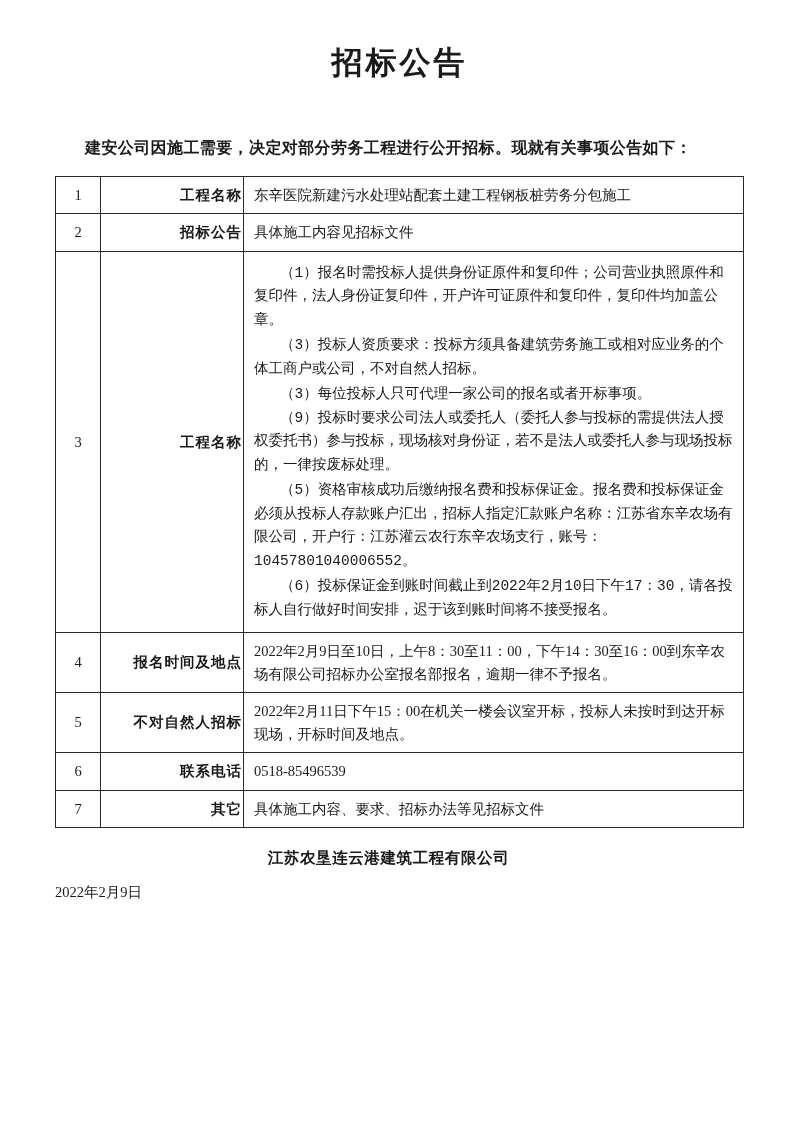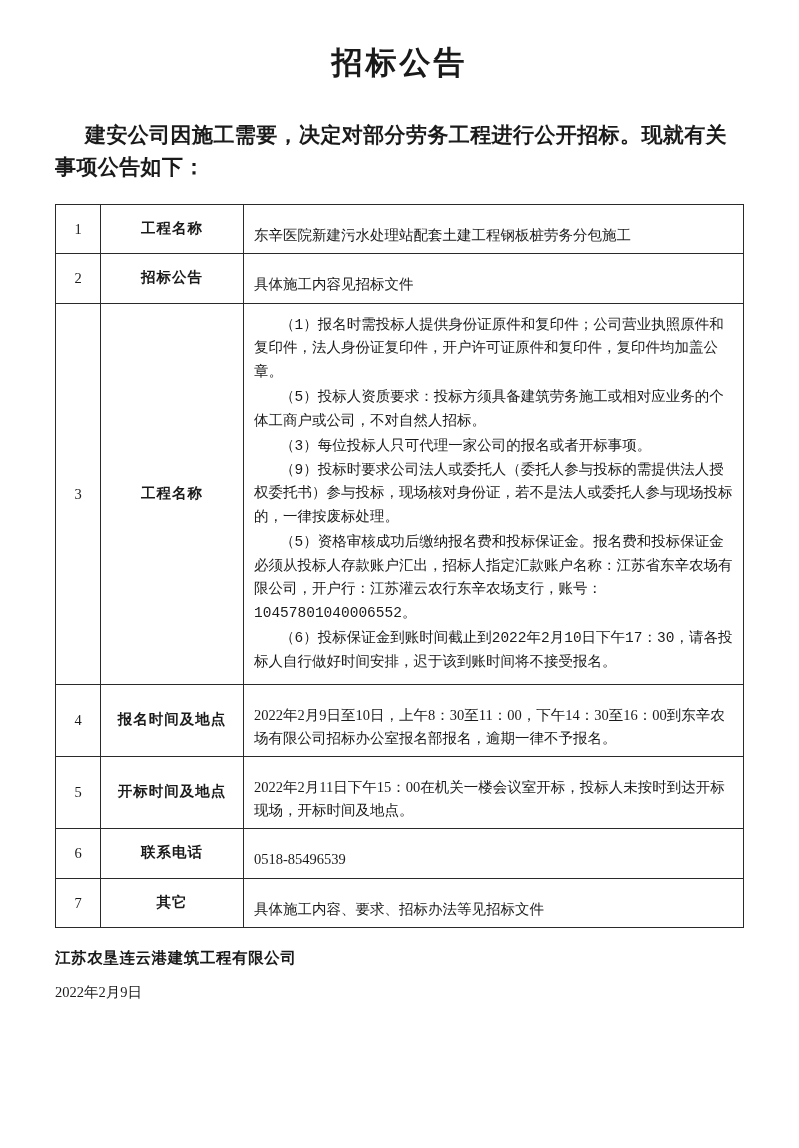--- a/index.html
+++ b/index.html
@@ -25,22 +25,22 @@
   .doc-title {
     text-align: center;
     font-size: 31px;
     font-weight: bold;
     letter-spacing: 3px;
     margin-top: 42px;
     margin-bottom: 0;
     font-family: "Liberation Serif", "DejaVu Serif", serif;
   }
   .intro {
-    margin-top: 36px;
-    font-size: 21px;
+    margin-top: 52px;
+    font-size: 16px;
     font-weight: bold;
     letter-spacing: 0.4px;
     text-indent: 30px;
     line-height: 1.5;
   }
   table.main-table {
     margin-top: 14px;
     border-collapse: collapse;
     width: 689px;
     table-layout: fixed;
@@ -51,28 +51,27 @@
     font-size: 14.5px;
     line-height: 1.55;
   }
   td.col-no {
     width: 42px;
     text-align: center;
     font-size: 14.5px;
   }
   td.col-label {
     width: 140px;
-    text-align: center;
+    text-align: right;
     font-weight: bold;
     font-size: 15px;
     letter-spacing: 1px;
-    font-family: Liberation Mono, monospace;
   }
   td.col-value {
-    padding: 19px 9px 7px 10px;
+    padding: 7px 9px 7px 10px;
     text-align: left;
   }
   .row-tall td.col-value {
     padding-top: 10px;
     padding-bottom: 10px;
   }
   .cond-p {
     margin: 0 0 2px 0;
     text-indent: 26px;
     line-height: 1.62;
@@ -81,21 +80,21 @@
   }
   .cond-p.tight {
     margin-bottom: 0;
   }
   .value-line {
     line-height: 1.6;
     font-size: 14.5px;
   }
   .signature {
     margin-top: 20px;
-    text-align: left;
+    text-align: center;
     font-size: 15.5px;
     font-weight: bold;
     letter-spacing: 0.6px;
     padding-right: 22px;
   }
   .sign-date {
     margin-top: 14px;
     font-size: 14.5px;
     padding-right: 38px;
   }
@@ -119,35 +118,35 @@
       <tr>
         <td class="col-no">2</td>
         <td class="col-label">招标公告</td>
         <td class="col-value">具体施工内容见招标文件</td>
       </tr>
       <tr class="row-tall">
         <td class="col-no">3</td>
         <td class="col-label">工程名称</td>
         <td class="col-value">
           <p class="cond-p">（1）报名时需投标人提供身份证原件和复印件；公司营业执照原件和复印件，法人身份证复印件，开户许可证原件和复印件，复印件均加盖公章。</p>
-          <p class="cond-p">（5）投标人资质要求：投标方须具备建筑劳务施工或相对应业务的个体工商户或公司，不对自然人招标。</p>
+          <p class="cond-p">（3）投标人资质要求：投标方须具备建筑劳务施工或相对应业务的个体工商户或公司，不对自然人招标。</p>
           <p class="cond-p tight">（3）每位投标人只可代理一家公司的报名或者开标事项。</p>
           <p class="cond-p">（9）投标时要求公司法人或委托人（委托人参与投标的需提供法人授权委托书）参与投标，现场核对身份证，若不是法人或委托人参与现场投标的，一律按废标处理。</p>
           <p class="cond-p">（5）资格审核成功后缴纳报名费和投标保证金。报名费和投标保证金必须从投标人存款账户汇出，招标人指定汇款账户名称：江苏省东辛农场有限公司，开户行：江苏灌云农行东辛农场支行，账号：10457801040006552。</p>
           <p class="cond-p tight">（6）投标保证金到账时间截止到2022年2月10日下午17：30，请各投标人自行做好时间安排，迟于该到账时间将不接受报名。</p>
         </td>
       </tr>
       <tr>
         <td class="col-no">4</td>
         <td class="col-label">报名时间及地点</td>
         <td class="col-value value-line">2022年2月9日至10日，上午8：30至11：00，下午14：30至16：00到东辛农场有限公司招标办公室报名部报名，逾期一律不予报名。</td>
       </tr>
       <tr>
         <td class="col-no">5</td>
-        <td class="col-label">开标时间及地点</td>
+        <td class="col-label">不对自然人招标</td>
         <td class="col-value value-line">2022年2月11日下午15：00在机关一楼会议室开标，投标人未按时到达开标现场，开标时间及地点。</td>
       </tr>
       <tr>
         <td class="col-no">6</td>
         <td class="col-label">联系电话</td>
         <td class="col-value">0518-85496539</td>
       </tr>
       <tr>
         <td class="col-no">7</td>
         <td class="col-label">其它</td>

